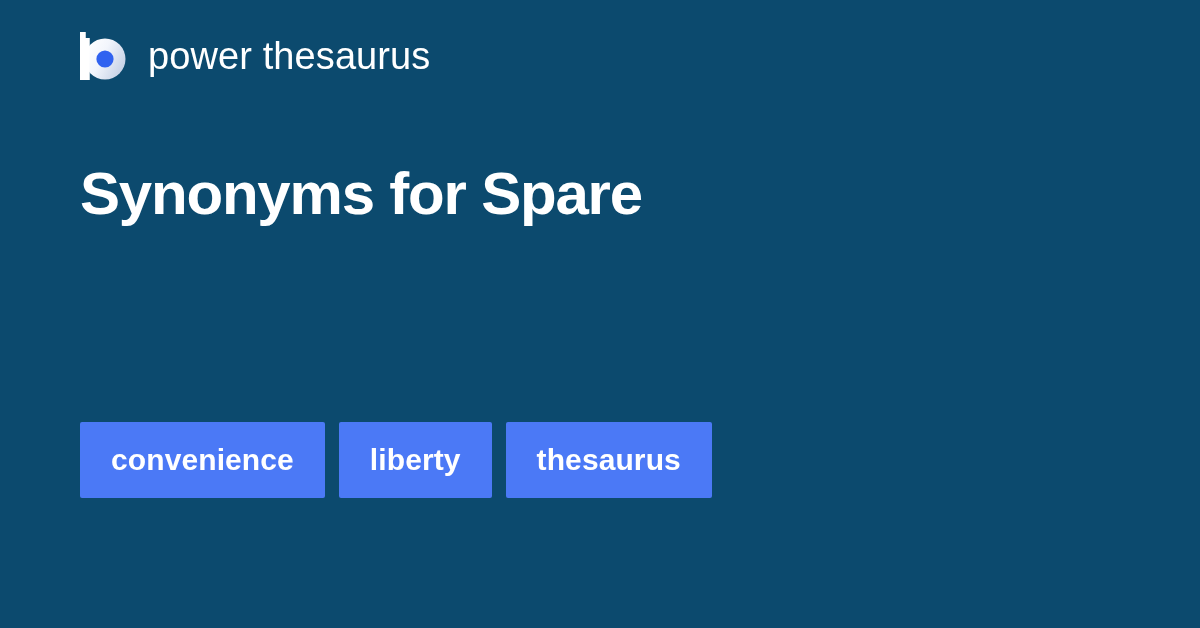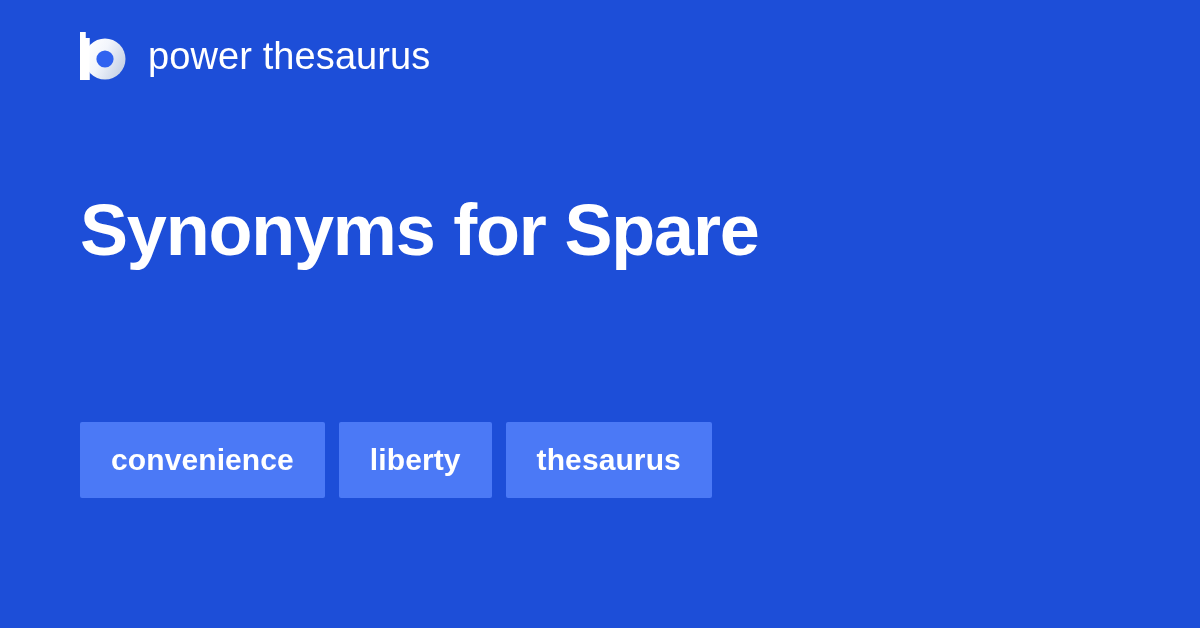--- a/index.html
+++ b/index.html
@@ -14,21 +14,21 @@
   body {
     font-family: "Liberation Sans", "DejaVu Sans", sans-serif;
     background: #3062f0;
     -webkit-font-smoothing: antialiased;
   }
 
   .card {
     position: relative;
     width: 1200px;
     height: 628px;
-    background: #1d4ed8;
+    background: #0c4a6e;
     overflow: hidden;
   }
 
   
   .brand {
     position: absolute;
     left: 80px;
     top: 30px;
     display: flex;
     align-items: center;
@@ -51,26 +51,25 @@
     letter-spacing: 0.1px;
     white-space: nowrap;
   }
 
   
   .headline {
     position: absolute;
     left: 80px;
     top: 138px;
     width: 1000px;
-    font-size: 72px;
+    font-size: 60px;
     font-weight: 700;
     line-height: 112px;
     color: #ffffff;
     letter-spacing: -1.2px;
-    margin-top: 36px;
   }
 
   .headline-line {
     display: block;
     white-space: nowrap;
   }
 
   
   .chips {
     position: absolute;

